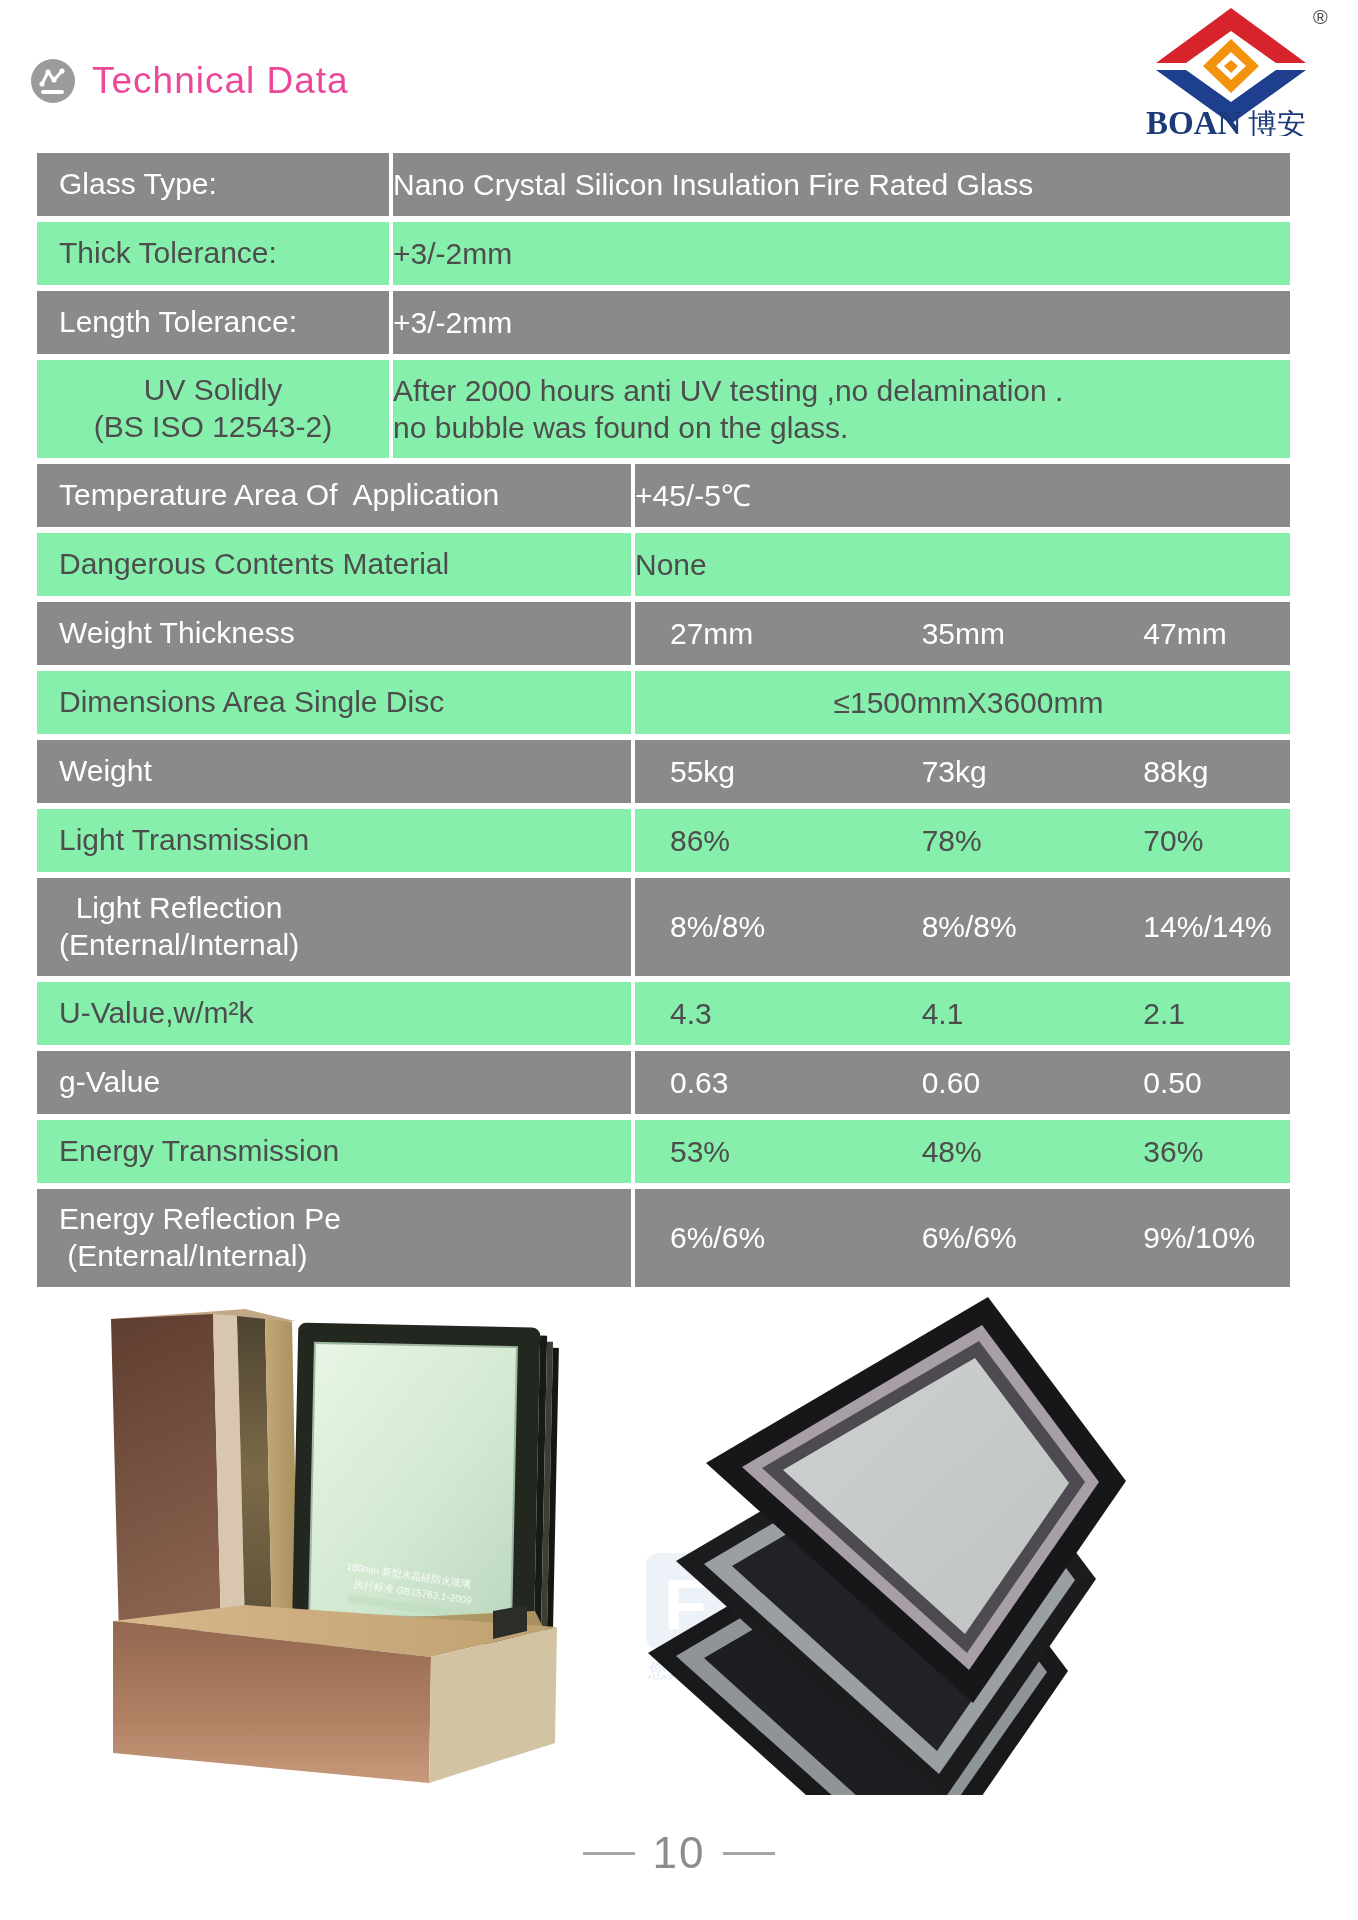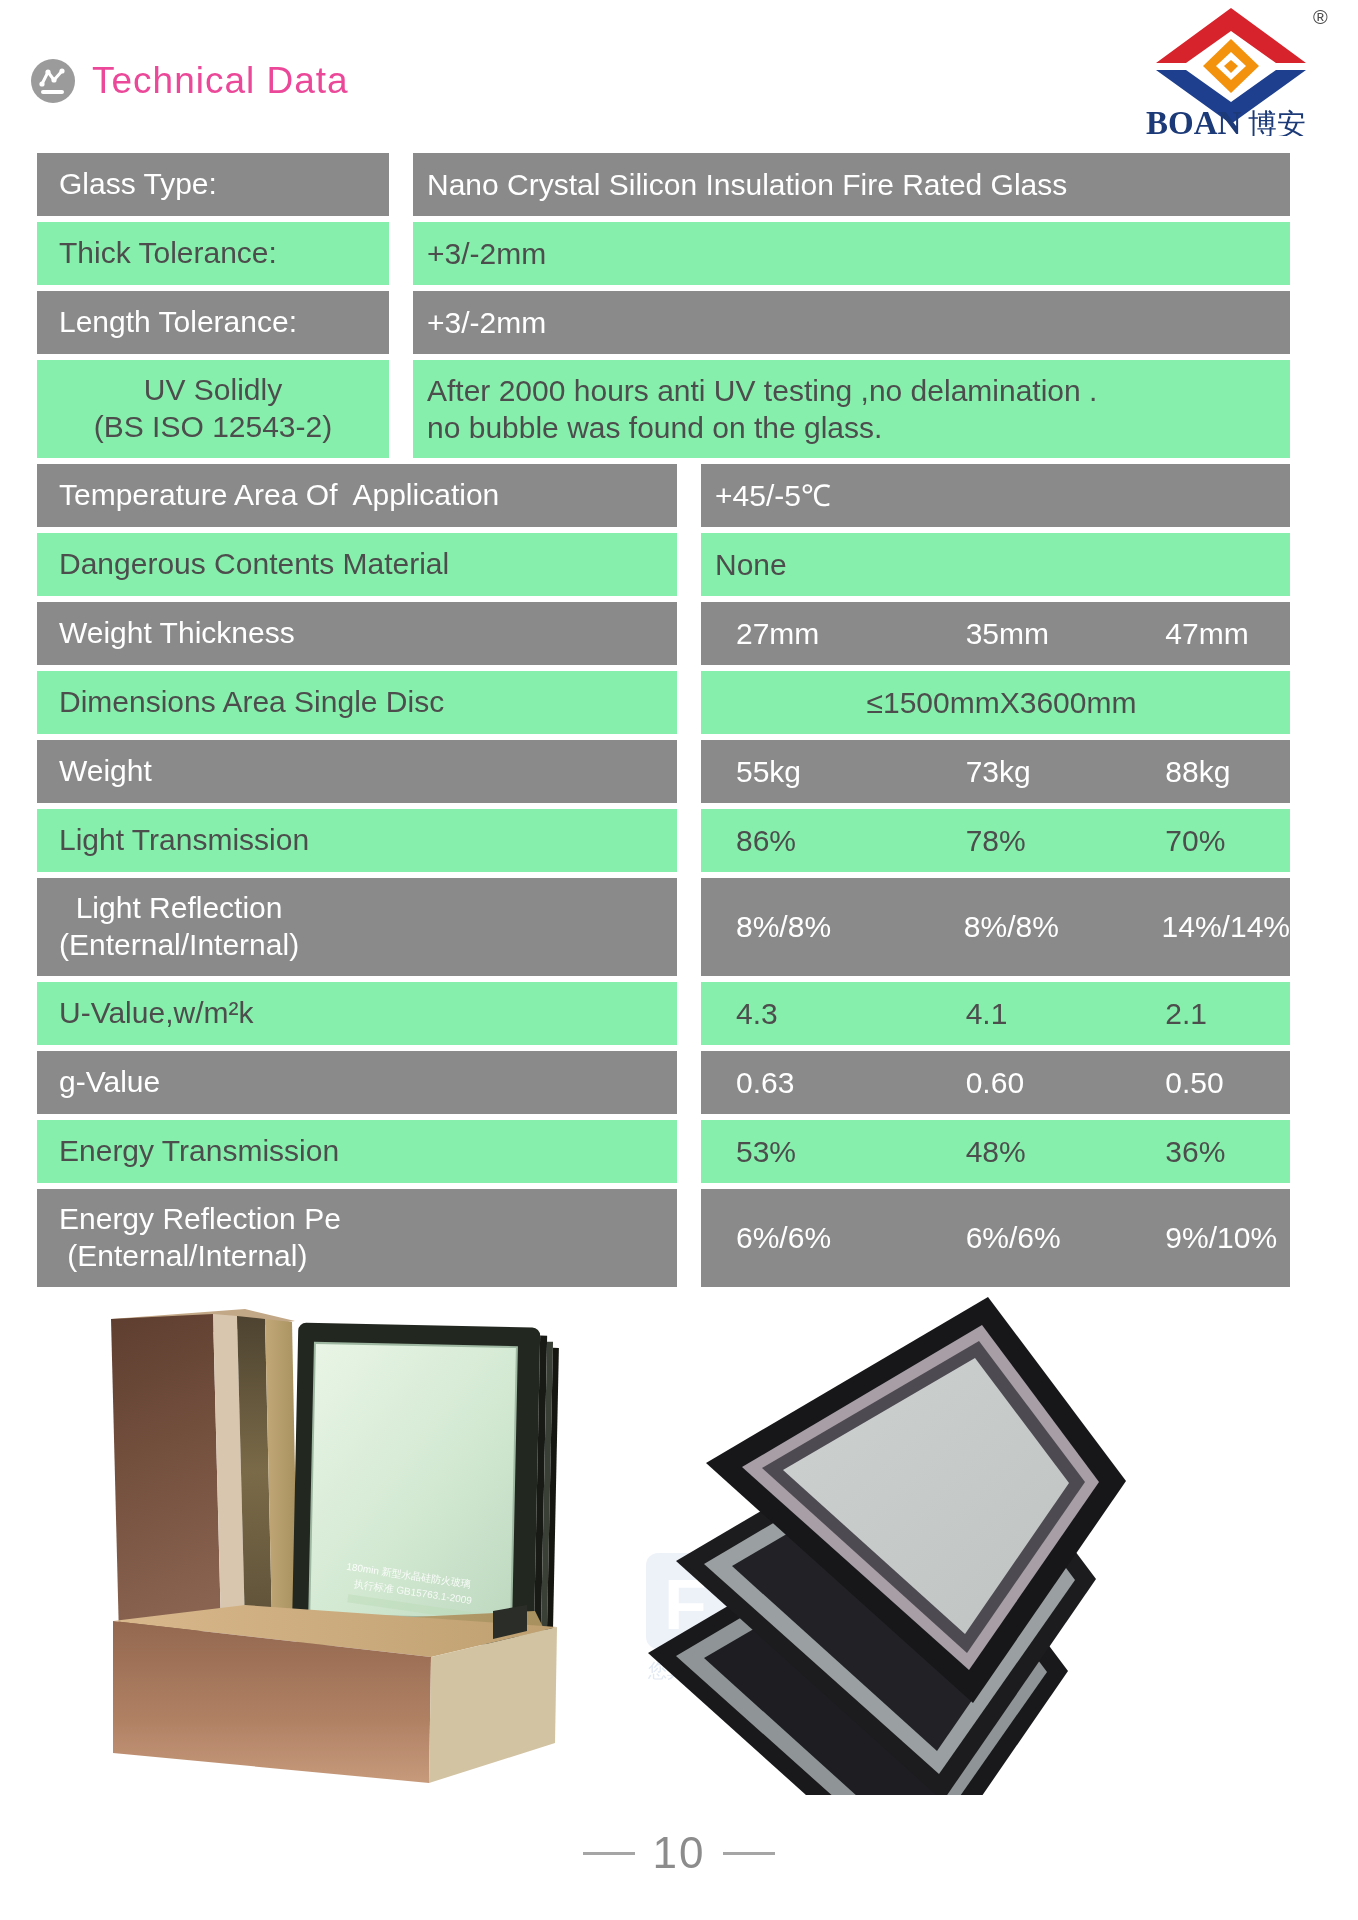--- a/index.html
+++ b/index.html
@@ -7,31 +7,31 @@
     width:1358px;height:1920px;position:relative;background:#ffffff;
     font-family:"Liberation Sans", sans-serif;overflow:hidden;
   }
   
   .hdr{position:absolute;left:30px;top:58px;display:flex;align-items:center;gap:16px;}
   .hdr-icon{width:46px;height:46px;flex:0 0 auto;}
   .hdr-title{font-size:37px;color:#ec4899;letter-spacing:1px;}
   .logo{position:absolute;left:1128px;top:6px;width:220px;height:130px;}
   
   .tbl{position:absolute;left:37px;top:153px;width:1253px;display:flex;flex-direction:column;gap:6px;}
-  .row{display:flex;gap:24px;height:63px;}
+  .row{display:flex;gap:4px;height:63px;}
   .row.tall{height:98px;}
   .row .cell{display:flex;align-items:center;}
   .row.dark .cell{background:#8a8a8a;color:#ffffff;}
   .row.light .cell{background:#86efac;color:#4d4d4d;}
   .label{font-size:30px;padding-left:22px;white-space:pre-wrap;line-height:1.22;box-sizing:border-box;}
   .label.center{justify-content:center;text-align:center;padding-left:0;}
   .narrow .label{width:352px;}
-  .wide .label{width:640px;}
+  .wide .label{width:594px;}
   .values{flex:1;font-size:30px;line-height:1.25;}
-  .values .single{padding-left:14px;white-space:pre-wrap;}
+  .values .single{white-space:pre-wrap;}
   .values .single.centered{width:100%;text-align:center;padding-left:12px;}
   .values .v{flex:1;text-align:left;margin-left:35px;}
   .values .v0{padding-right:70px;}
   .values .v2{padding-left:40px;}
   
   .photo-left{position:absolute;left:95px;top:1305px;width:465px;height:505px;}
   .photo-right{position:absolute;left:548px;top:1285px;width:582px;height:510px;}
   
   .pagefoot{position:absolute;left:0;top:1828px;width:1358px;display:flex;align-items:center;justify-content:center;gap:18px;color:#8c8c8c;}
   .pagefoot .dash{width:52px;height:3px;background:#a5a5a5;}

